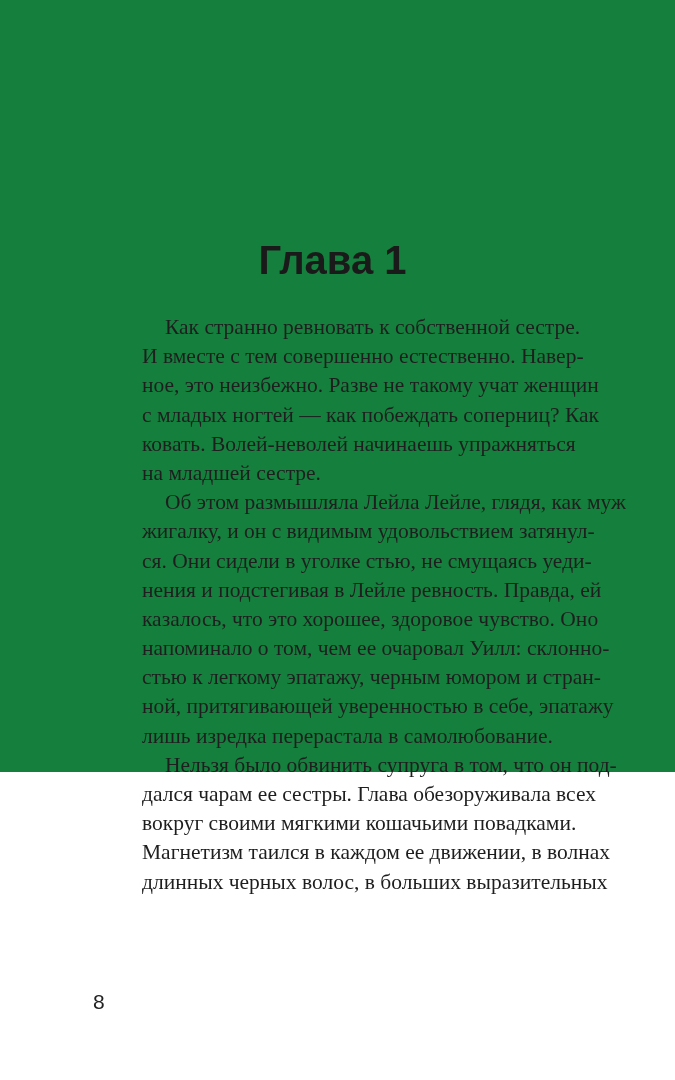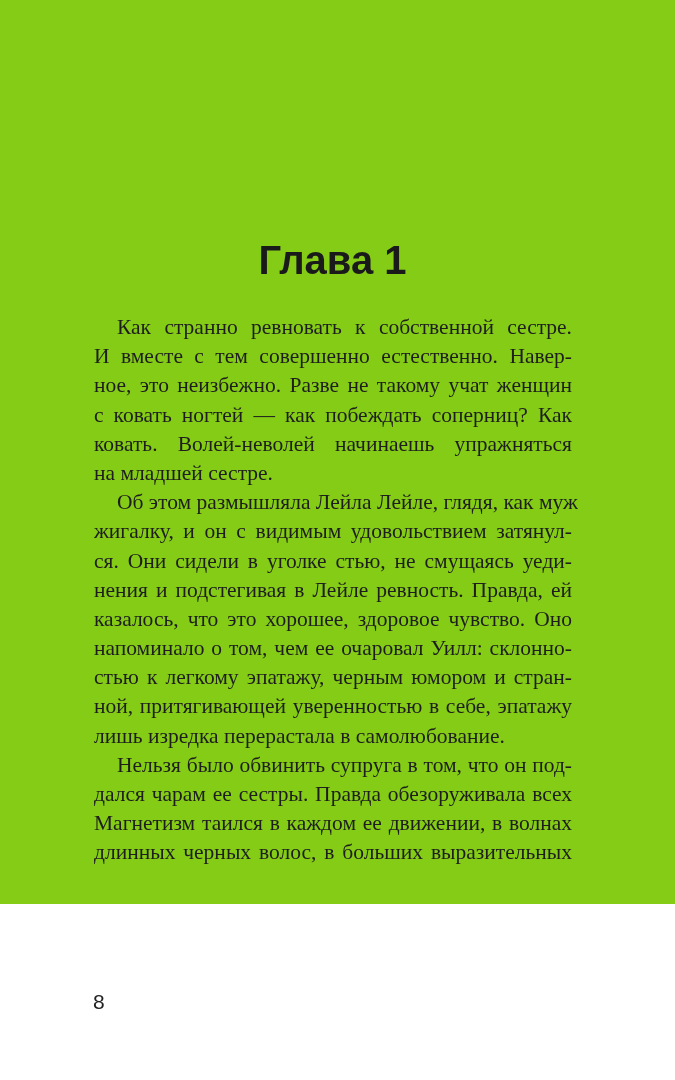--- a/index.html
+++ b/index.html
@@ -1,66 +1,67 @@
 <!DOCTYPE html>
 <html><head>
   <meta charset="utf-8">
   <style>
     html, body { margin: 0; padding: 0; background: #ffffff; }
     body { width: 675px; height: 1080px; position: relative; overflow: hidden; }
-    .page { position: absolute; left: 0; top: 0; width: 675px; height: 904px; background: #84cc16; }
+    .page { position: absolute; left: 0; top: 0; width: 675px; height: 772px; background: #15803d; }
     .chapter-title {
       position: absolute; left: 0; top: 236px; width: 665px; text-align: center;
       font-family: "Liberation Sans", sans-serif; font-weight: bold; font-size: 40px;
       color: #1a1a1a; line-height: 48px; margin: 0;
     }
     .body-text {
       position: absolute; left: 94px; top: 313px; width: 478px;
       font-family: "Liberation Serif", serif; font-size: 21.5px; line-height: 29.2px;
       color: #1e1e1e;
     }
     .line {
       display: block; height: 29.2px; white-space: nowrap;
-      text-align: justify; text-align-last: justify;
+      text-align: justify; text-align-last: justify; margin-left: 48px;
     }
     .line.last { text-align-last: left; }
     .line.indent { padding-left: 23px; }
     .page-number {
       position: absolute; left: 93px; top: 990px;
       font-family: "Liberation Sans", sans-serif; font-size: 21px; color: #222;
     }
   </style>
 </head>
 <body>
 
 <div class="page">
   <h1 class="chapter-title">Глава 1</h1>
 
   <div class="body-text">
     <div>
       <span class="line indent">Как странно ревновать к собственной сестре.</span>
       <span class="line">И вместе с тем совершенно естественно. Навер-</span>
       <span class="line">ное, это неизбежно. Разве не такому учат женщин</span>
-      <span class="line">с ковать ногтей — как побеждать соперниц? Как</span>
+      <span class="line">с младых ногтей — как побеждать соперниц? Как</span>
       <span class="line">ковать. Волей-неволей начинаешь упражняться</span>
       <span class="line last">на младшей сестре.</span>
     </div>
     <div>
       <span class="line indent">Об этом размышляла Лейла Лейле, глядя, как муж</span>
       <span class="line">жигалку, и он с видимым удовольствием затянул-</span>
       <span class="line">ся. Они сидели в уголке стью, не смущаясь уеди-</span>
       <span class="line">нения и подстегивая в Лейле ревность. Правда, ей</span>
       <span class="line">казалось, что это хорошее, здоровое чувство. Оно</span>
       <span class="line">напоминало о том, чем ее очаровал Уилл: склонно-</span>
       <span class="line">стью к легкому эпатажу, черным юмором и стран-</span>
       <span class="line">ной, притягивающей уверенностью в себе, эпатажу</span>
       <span class="line last">лишь изредка перерастала в самолюбование.</span>
     </div>
     <div>
       <span class="line indent">Нельзя было обвинить супруга в том, что он под-</span>
-      <span class="line">дался чарам ее сестры. Правда обезоруживала всех</span>
+      <span class="line">дался чарам ее сестры. Глава обезоруживала всех</span>
+      <span class="line">вокруг своими мягкими кошачьими повадками.</span>
       <span class="line">Магнетизм таился в каждом ее движении, в волнах</span>
       <span class="line">длинных черных волос, в больших выразительных</span>
     </div>
   </div>
 
   <div class="page-number">8</div>
 </div>
 
 </body></html>

